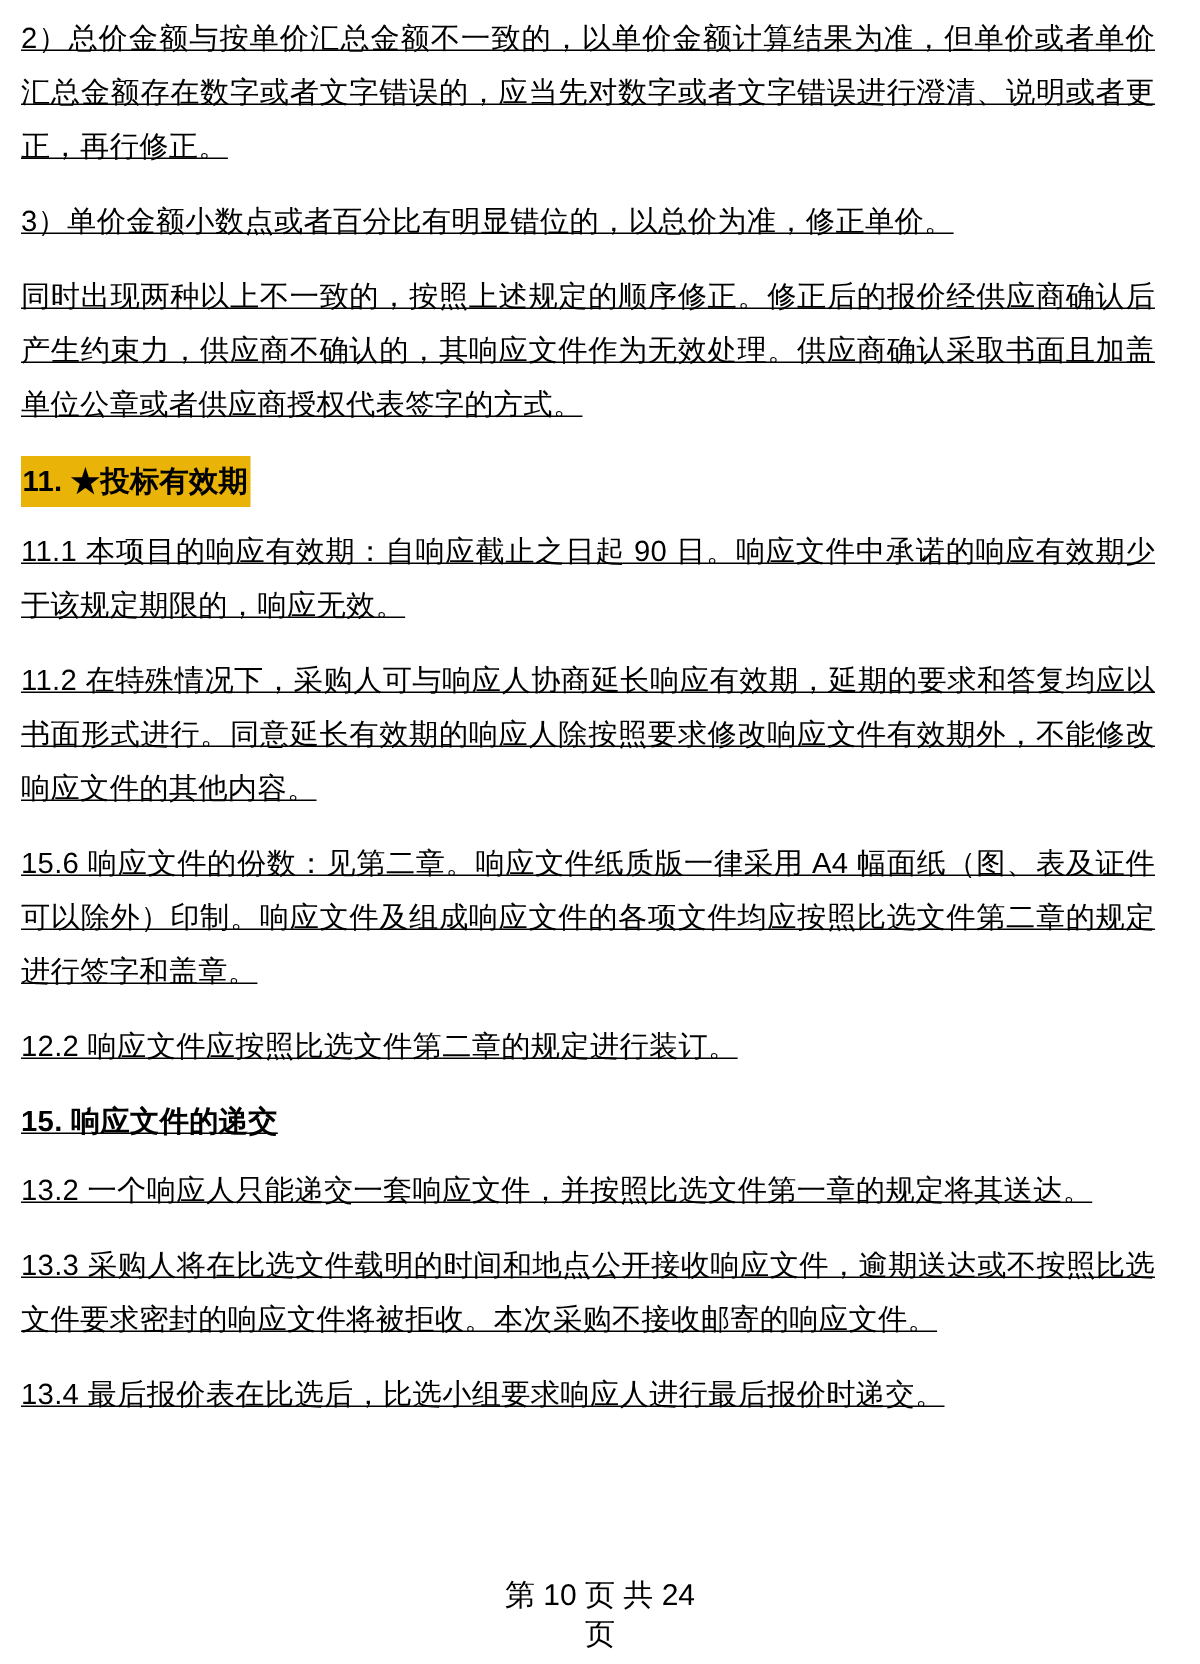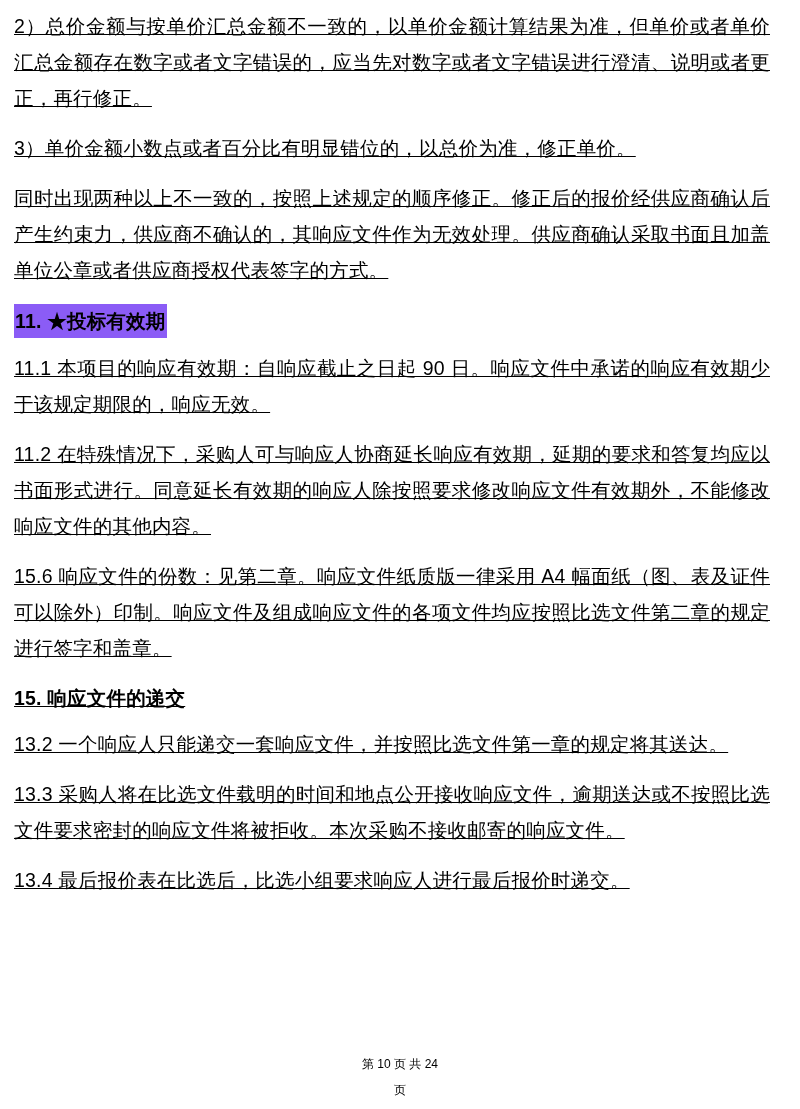--- a/index.html
+++ b/index.html
@@ -32,37 +32,37 @@
     letter-spacing: 0.2px;
   }
   h2.section-heading {
     font-size: 19.5px;
     line-height: 32px;
     font-weight: bold;
     margin: 16px 0 12px 0;
     letter-spacing: 0.2px;
   }
   h2.section-heading.highlight {
-    background: #8b5cf6;
+    background: #eab308;
     display: inline-block;
     padding: 1px 2px 1px 1px;
   }
   .heading-wrap {
     margin: 16px 0 12px 0;
   }
   .heading-wrap h2.section-heading {
     margin: 0;
   }
   .footer {
     position: absolute;
     left: 0;
     right: 0;
     bottom: 6px;
     text-align: center;
-    font-size: 12px;
+    font-size: 20px;
     line-height: 26px;
   }
   .footer .line2 {
     display: block;
   }
 </style>
 </head>
 <body>
 
 <div class="page">
@@ -77,20 +77,21 @@
     <h2 class="section-heading highlight">11. ★投标有效期</h2>
   </div>
 
   <p class="body-text">11.1 本项目的响应有效期：自响应截止之日起 90 日。响应文件中承诺的响应有效期少于该规定期限的，响应无效。</p>
 
   <p class="body-text">11.2 在特殊情况下，采购人可与响应人协商延长响应有效期，延期的要求和答复均应以书面形式进行。同意延长有效期的响应人除按照要求修改响应文件有效期外，不能修改响应文件的其他内容。</p>
 
 
   <p class="body-text">15.6 响应文件的份数：见第二章。响应文件纸质版一律采用 A4 幅面纸（图、表及证件可以除外）印制。响应文件及组成响应文件的各项文件均应按照比选文件第二章的规定进行签字和盖章。</p>
 
+  <p class="body-text">12.2 响应文件应按照比选文件第二章的规定进行装订。</p>
 
   <h2 class="section-heading">15. 响应文件的递交</h2>
 
 
   <p class="body-text">13.2 一个响应人只能递交一套响应文件，并按照比选文件第一章的规定将其送达。</p>
 
   <p class="body-text">13.3 采购人将在比选文件载明的时间和地点公开接收响应文件，逾期送达或不按照比选文件要求密封的响应文件将被拒收。本次采购不接收邮寄的响应文件。</p>
 
   <p class="body-text">13.4 最后报价表在比选后，比选小组要求响应人进行最后报价时递交。</p>
 

